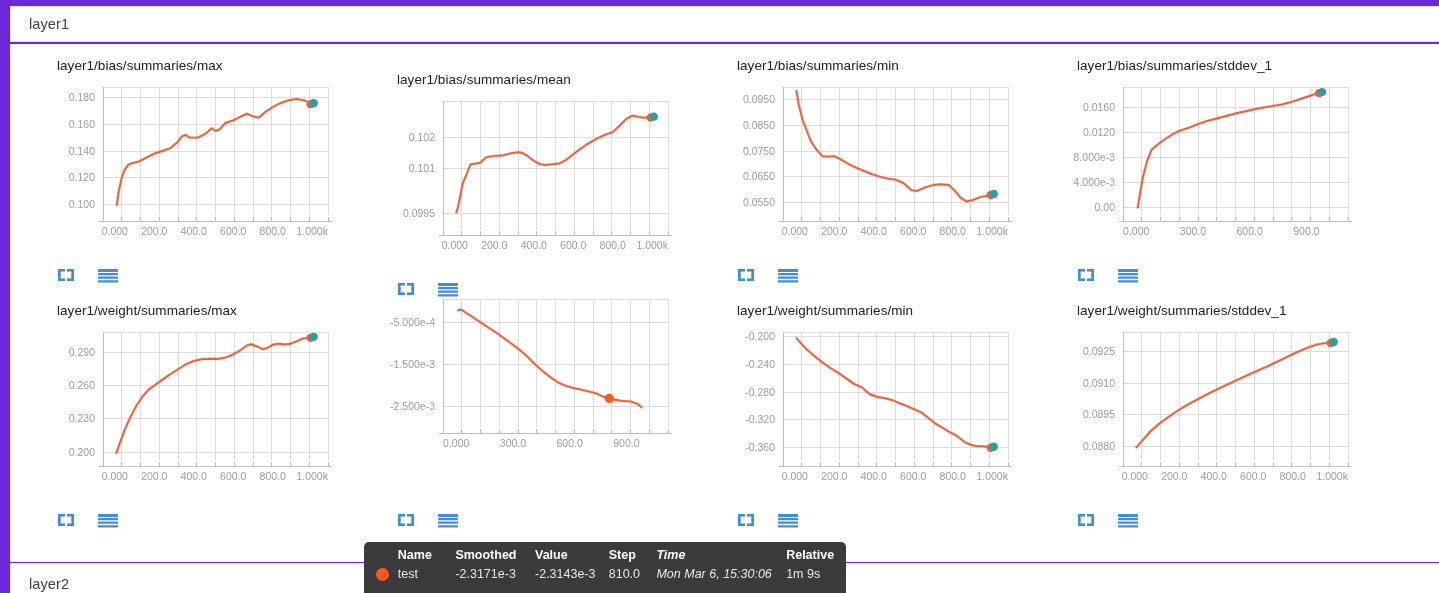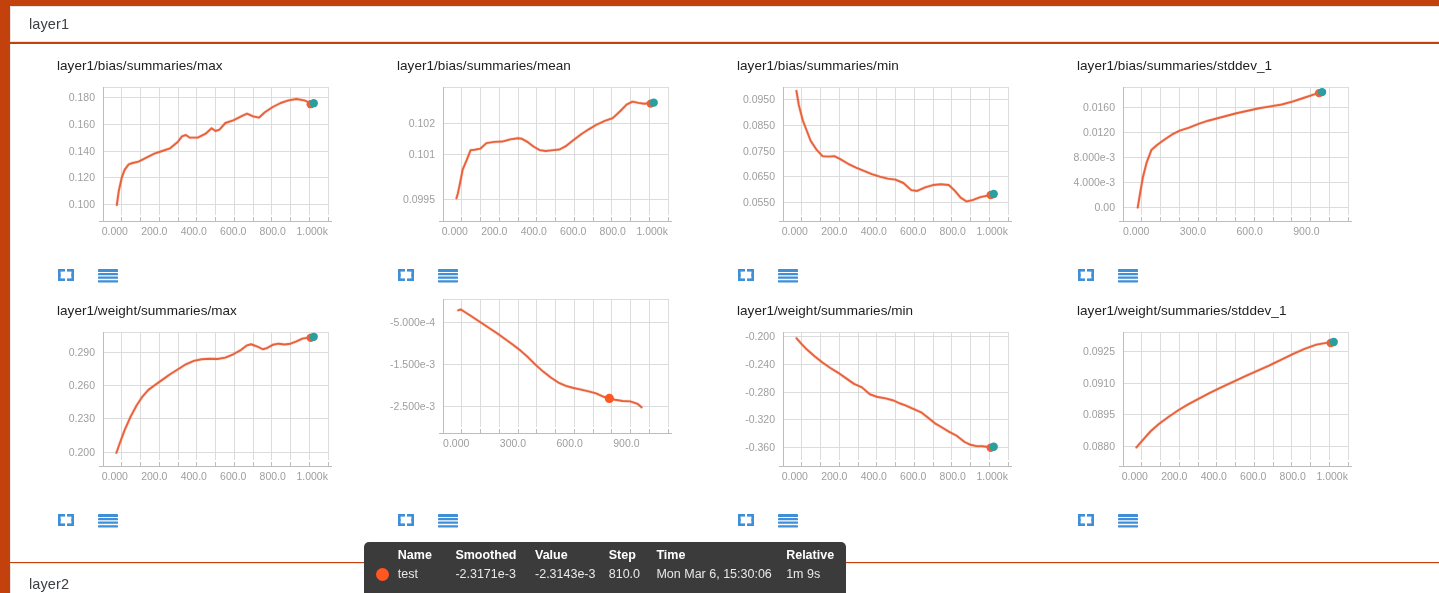--- a/index.html
+++ b/index.html
@@ -3,21 +3,21 @@
 <meta charset="utf-8">
 <style>
   * { box-sizing: border-box; }
   html, body {
     margin: 0; padding: 0;
     width: 1439px; height: 593px;
     background: #ffffff;
     font-family: "Liberation Sans", sans-serif;
     overflow: hidden;
   }
-  #app { position: relative; width: 1439px; height: 593px; background: #c2410c; }
+  #app { position: relative; width: 1439px; height: 593px; background: #6d28d9; }
 
   
   .group-header {
     position: absolute;
     left: 10px; right: 0px;
     height: 36px;
     background: #ffffff;
     border: 1px solid #e4e4e4;
     border-right: none;
     display: flex; align-items: center;
@@ -82,21 +82,21 @@
   }
   #tooltip td {
     text-align: left; font-size: 12.5px; color: #e8e8e8;
     padding: 0; white-space: nowrap;
   }
   .tt-c-swatch { width: 34px; padding-left: 12px !important; }
   .tt-c-name   { width: 58px; }
   .tt-c-smooth { width: 80px; }
   .tt-c-value  { width: 74px; }
   .tt-c-step   { width: 48px; }
-  .tt-c-time   { width: 130px; }
+  .tt-c-time   { width: 130px; font-style: italic; }
   .tt-c-rel    { width: 60px; }
   .swatch-dot {
     display: inline-block; width: 13px; height: 13px;
     border-radius: 50%; background: #ff5722;
     vertical-align: middle;
   }
 </style>
 </head>
 <body>
 
@@ -175,21 +175,21 @@
                 <rect x="16.4" y="9" width="2.6" height="7" fill="#3f8fd8"></rect>
               </svg></span>
             <span class="icon-btn"><svg width="22" height="20" viewBox="0 0 22 20">
                 <rect x="1" y="4" width="20" height="3" fill="#3f8fd8" rx="0.4"></rect>
                 <rect x="1" y="8" width="20" height="2.2" fill="#3f8fd8" rx="0.4"></rect>
                 <rect x="1" y="11.6" width="20" height="2.2" fill="#3f8fd8" rx="0.4"></rect>
                 <rect x="1" y="15.2" width="20" height="2.2" fill="#3f8fd8" rx="0.4"></rect>
               </svg></span>
           </div>
         </div>
-        <div class="chart-card" style="left: 362px; top: 0px;">
+        <div class="chart-card" style="left: 362px; top: 14px;">
           <div class="chart-title">layer1/bias/summaries/mean</div>
           <div class="plot-wrap">
             <svg width="340" height="175" viewBox="0 0 340 175">
               <line x1="70" y1="10" x2="70" y2="138" stroke="#dcdcdc" stroke-width="1" shape-rendering="crispEdges"></line>
               <line x1="88.75" y1="10" x2="88.75" y2="138" stroke="#dcdcdc" stroke-width="1" shape-rendering="crispEdges"></line>
               <line x1="107.5" y1="10" x2="107.5" y2="138" stroke="#dcdcdc" stroke-width="1" shape-rendering="crispEdges"></line>
               <line x1="126.25" y1="10" x2="126.25" y2="138" stroke="#dcdcdc" stroke-width="1" shape-rendering="crispEdges"></line>
               <line x1="145" y1="10" x2="145" y2="138" stroke="#dcdcdc" stroke-width="1" shape-rendering="crispEdges"></line>
               <line x1="163.75" y1="10" x2="163.75" y2="138" stroke="#dcdcdc" stroke-width="1" shape-rendering="crispEdges"></line>
               <line x1="182.5" y1="10" x2="182.5" y2="138" stroke="#dcdcdc" stroke-width="1" shape-rendering="crispEdges"></line>

